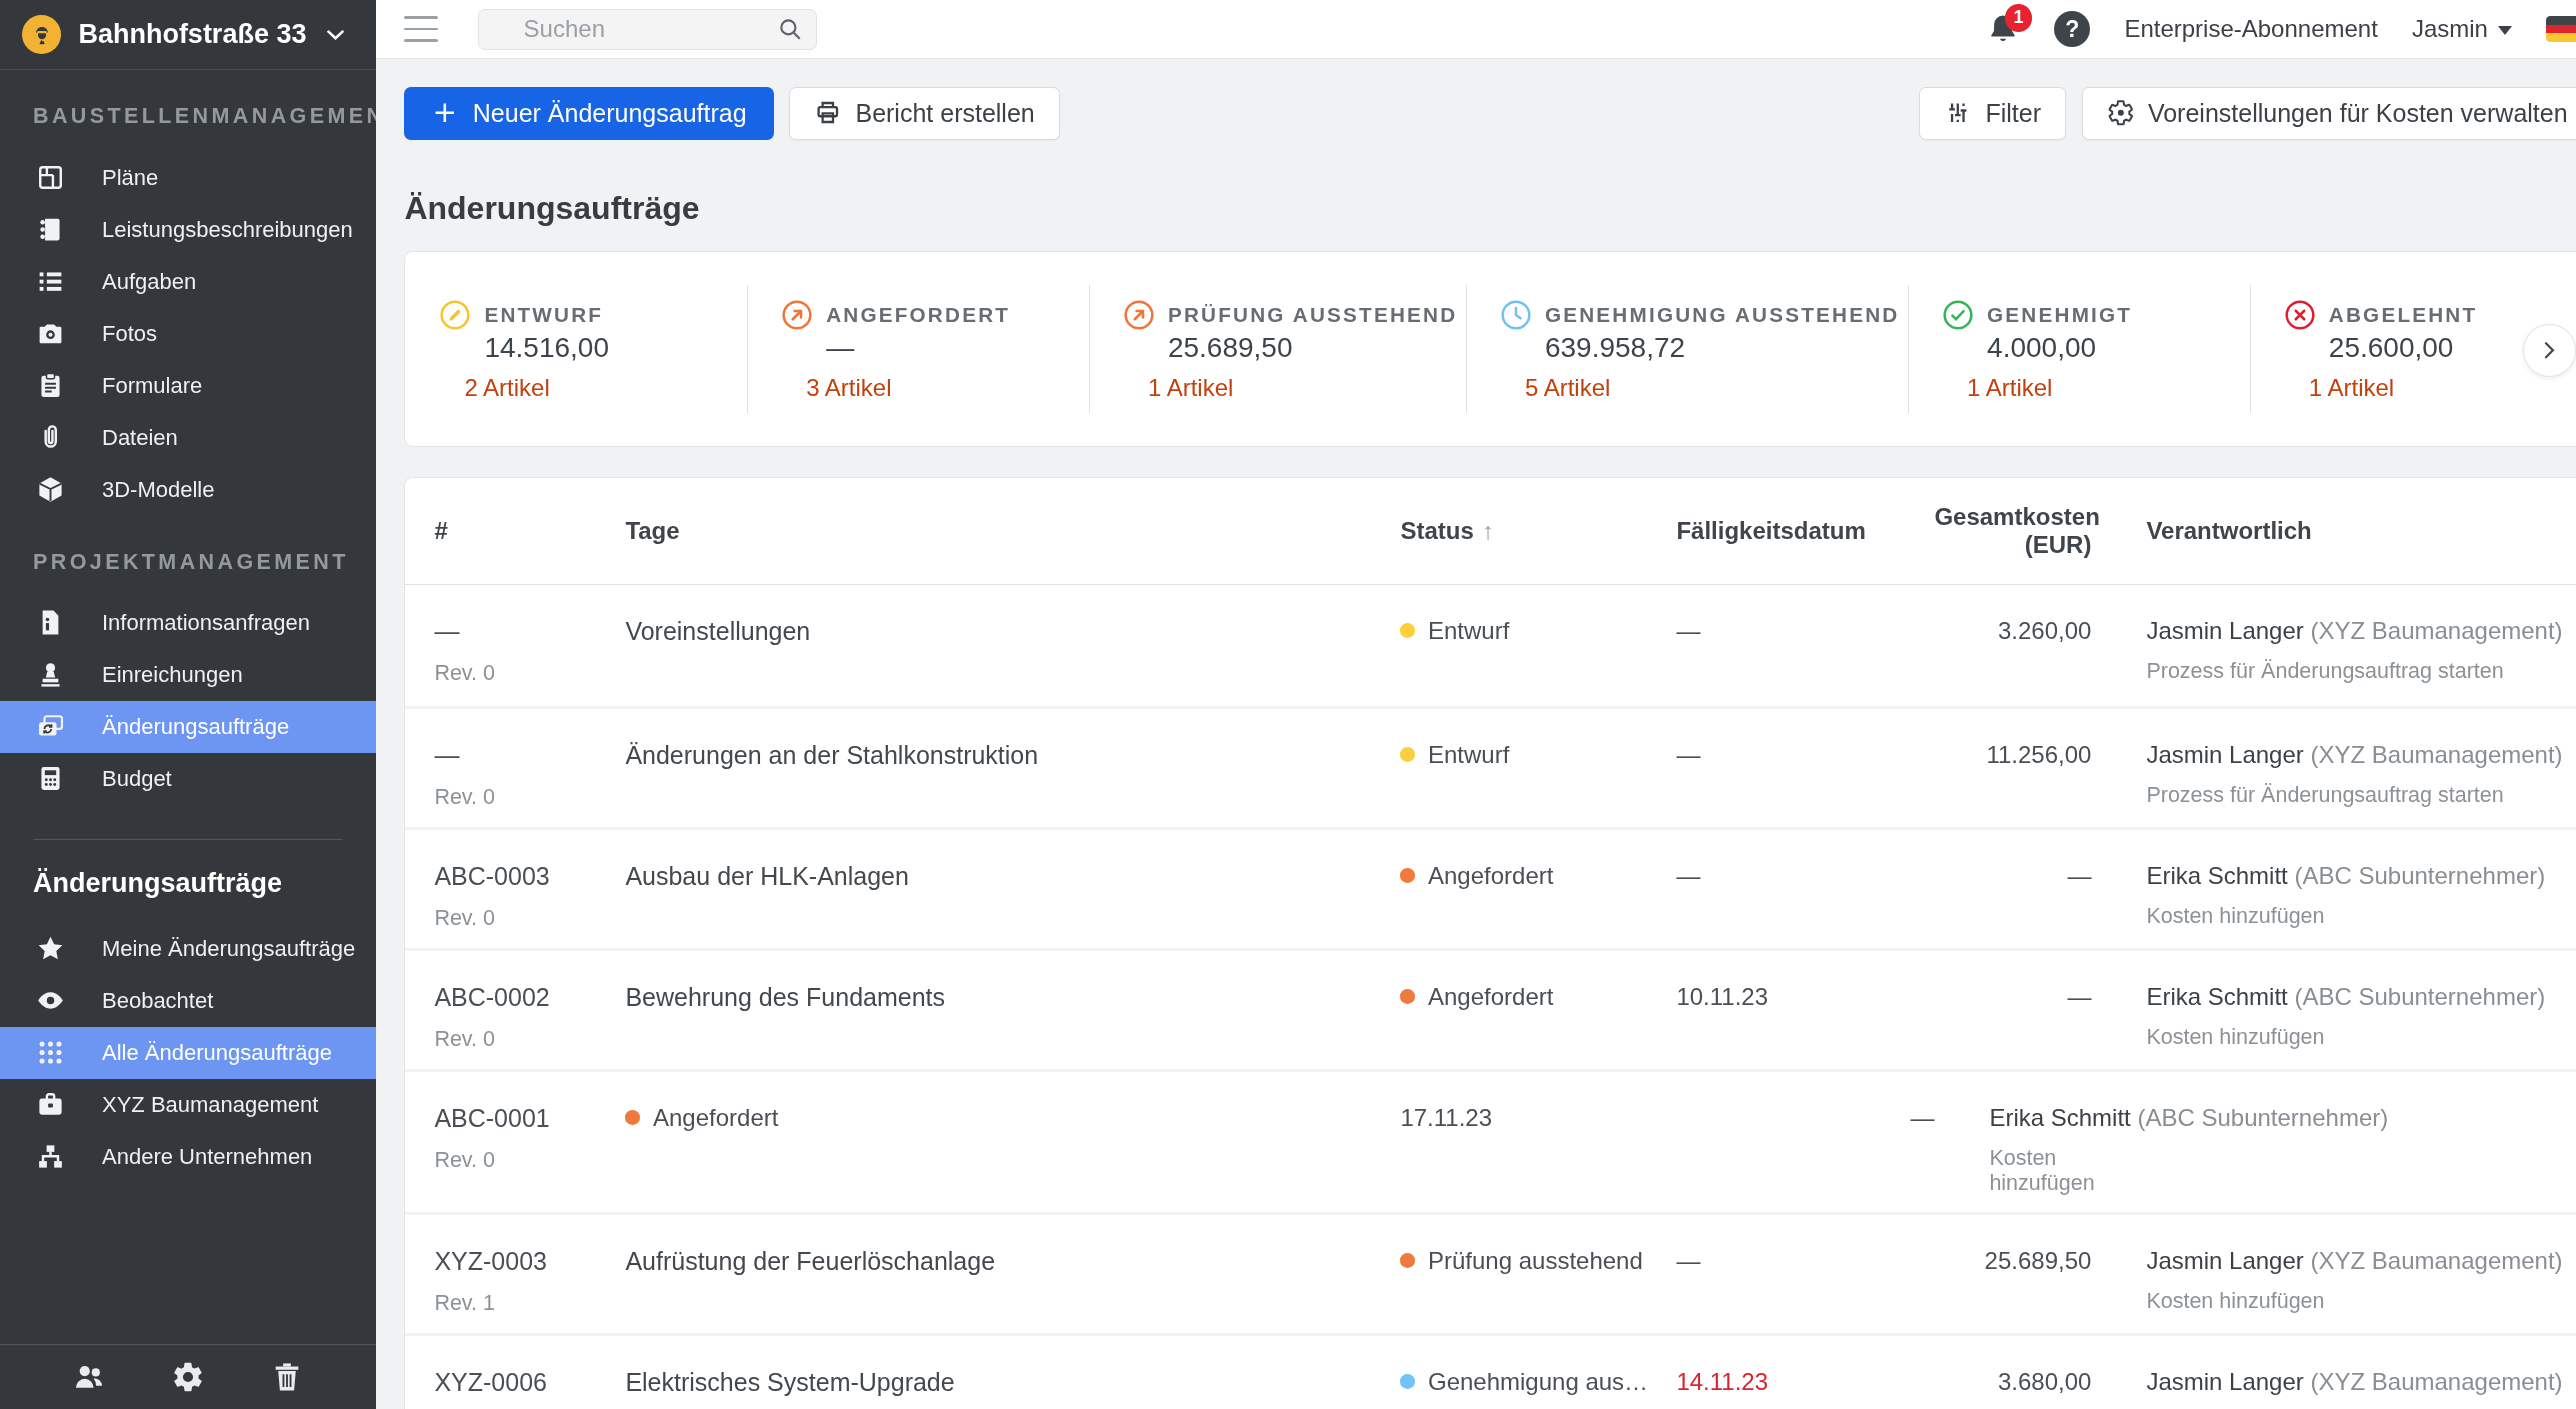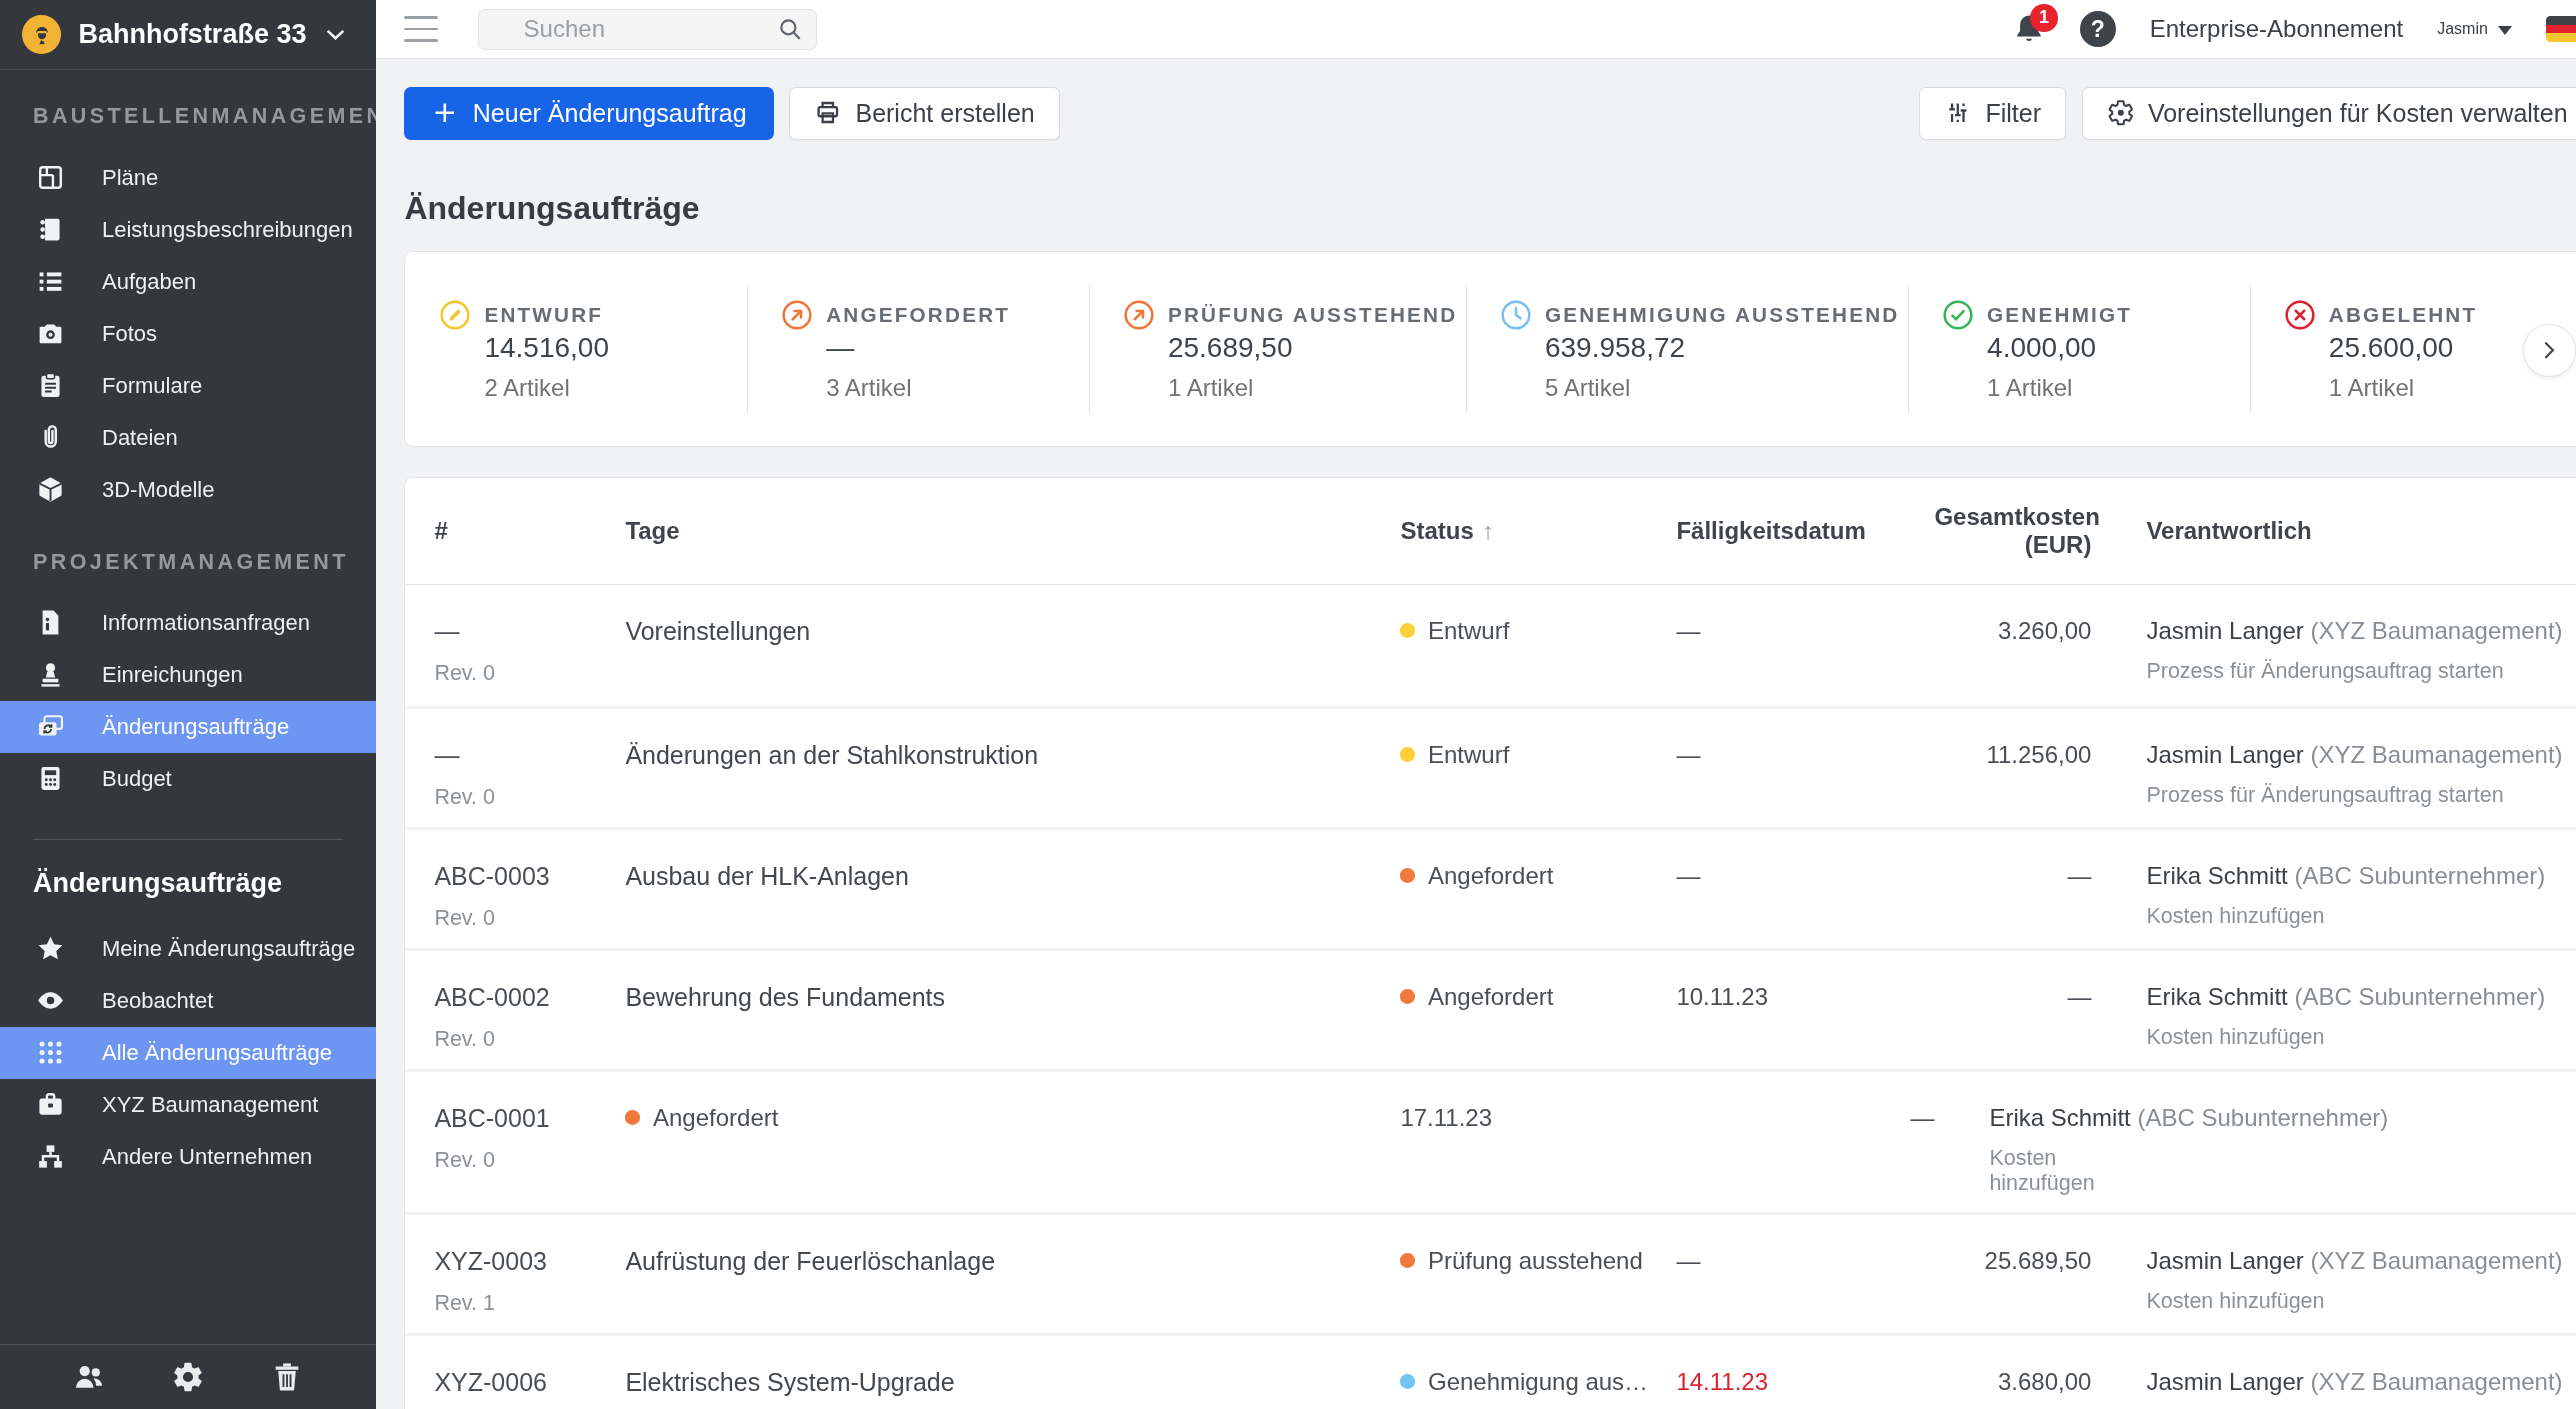--- a/index.html
+++ b/index.html
@@ -87,21 +87,21 @@
     position:absolute; top:-6.9px; right:-12px; min-width:27.6px; height:27.6px;
     background:#e8222e; color:#fff; border-radius:13.8px; font-size:18px; font-weight:700;
     display:flex; align-items:center; justify-content:center; padding:0 6.9px;
   }
   .help-btn {
     width:36px; height:36px; border-radius:50%; background:#3f444b; color:#fff;
     font-size:23px; font-weight:700; display:flex; align-items:center; justify-content:center;
     cursor:pointer;
   }
   .plan-label { font-size:24px; color:#3c4147; cursor:pointer; }
-  .user-menu { font-size:16px; color:#3c4147; display:flex; align-items:center; gap:10.3px; cursor:pointer; }
+  .user-menu { font-size:24px; color:#3c4147; display:flex; align-items:center; gap:10.3px; cursor:pointer; }
   .caret-down {
     width:0; height:0; border-left:7.8px solid transparent; border-right:7.8px solid transparent;
     border-top:9.5px solid #3c4147; margin-top:3.4px;
   }
   .flag { width:36px; height:26px; border-radius:4.3px; overflow:hidden; display:flex; flex-direction:column; cursor:pointer; }
   .flag div { flex:1; }
 
   .content { flex:1; padding:27.6px 27.6px 0 28.4px; overflow:hidden; }
 
   .toolbar { display:flex; align-items:center; }
@@ -129,21 +129,21 @@
   }
   .seg { padding:47px 8.6px 0 34px; position:relative; cursor:pointer; }
   .seg + .seg::before {
     content:""; position:absolute; left:0; top:33px; bottom:33px; width:0.9px; background:#dfe1e5;
   }
   .seg-head { display:flex; align-items:center; gap:13px; }
   .seg-icon { width:32px; height:32px; display:flex; flex:0 0 auto; }
   .seg-icon svg { width:32px; height:32px; }
   .seg-label { font-size:20.7px; font-weight:700; letter-spacing:2.2px; color:#676d73; white-space:nowrap; }
   .seg-value { margin-left:45px; margin-top:1px; font-size:28px; font-weight:400; color:#3e444b; }
-  .seg-count { margin-left:45px; margin-top:10.3px; font-size:24px; color:#737373; }
+  .seg-count { margin-left:25px; margin-top:10.3px; font-size:24px; color:#c2410c; }
   .cards-next {
     position:absolute; right:15.5px; top:72px; width:53px; height:53px; border-radius:50%;
     background:#ffffff; border:1.7px solid #e0e2e6; box-shadow:0 1.7px 5.2px rgba(0,0,0,0.08);
     display:flex; align-items:center; justify-content:center; cursor:pointer; color:#42474d;
   }
   .cards-next svg { width:22.4px; height:22.4px; }
 
   
   .table-card {
     margin-top:30px; background:#ffffff; border:1.7px solid #e2e4e8;

